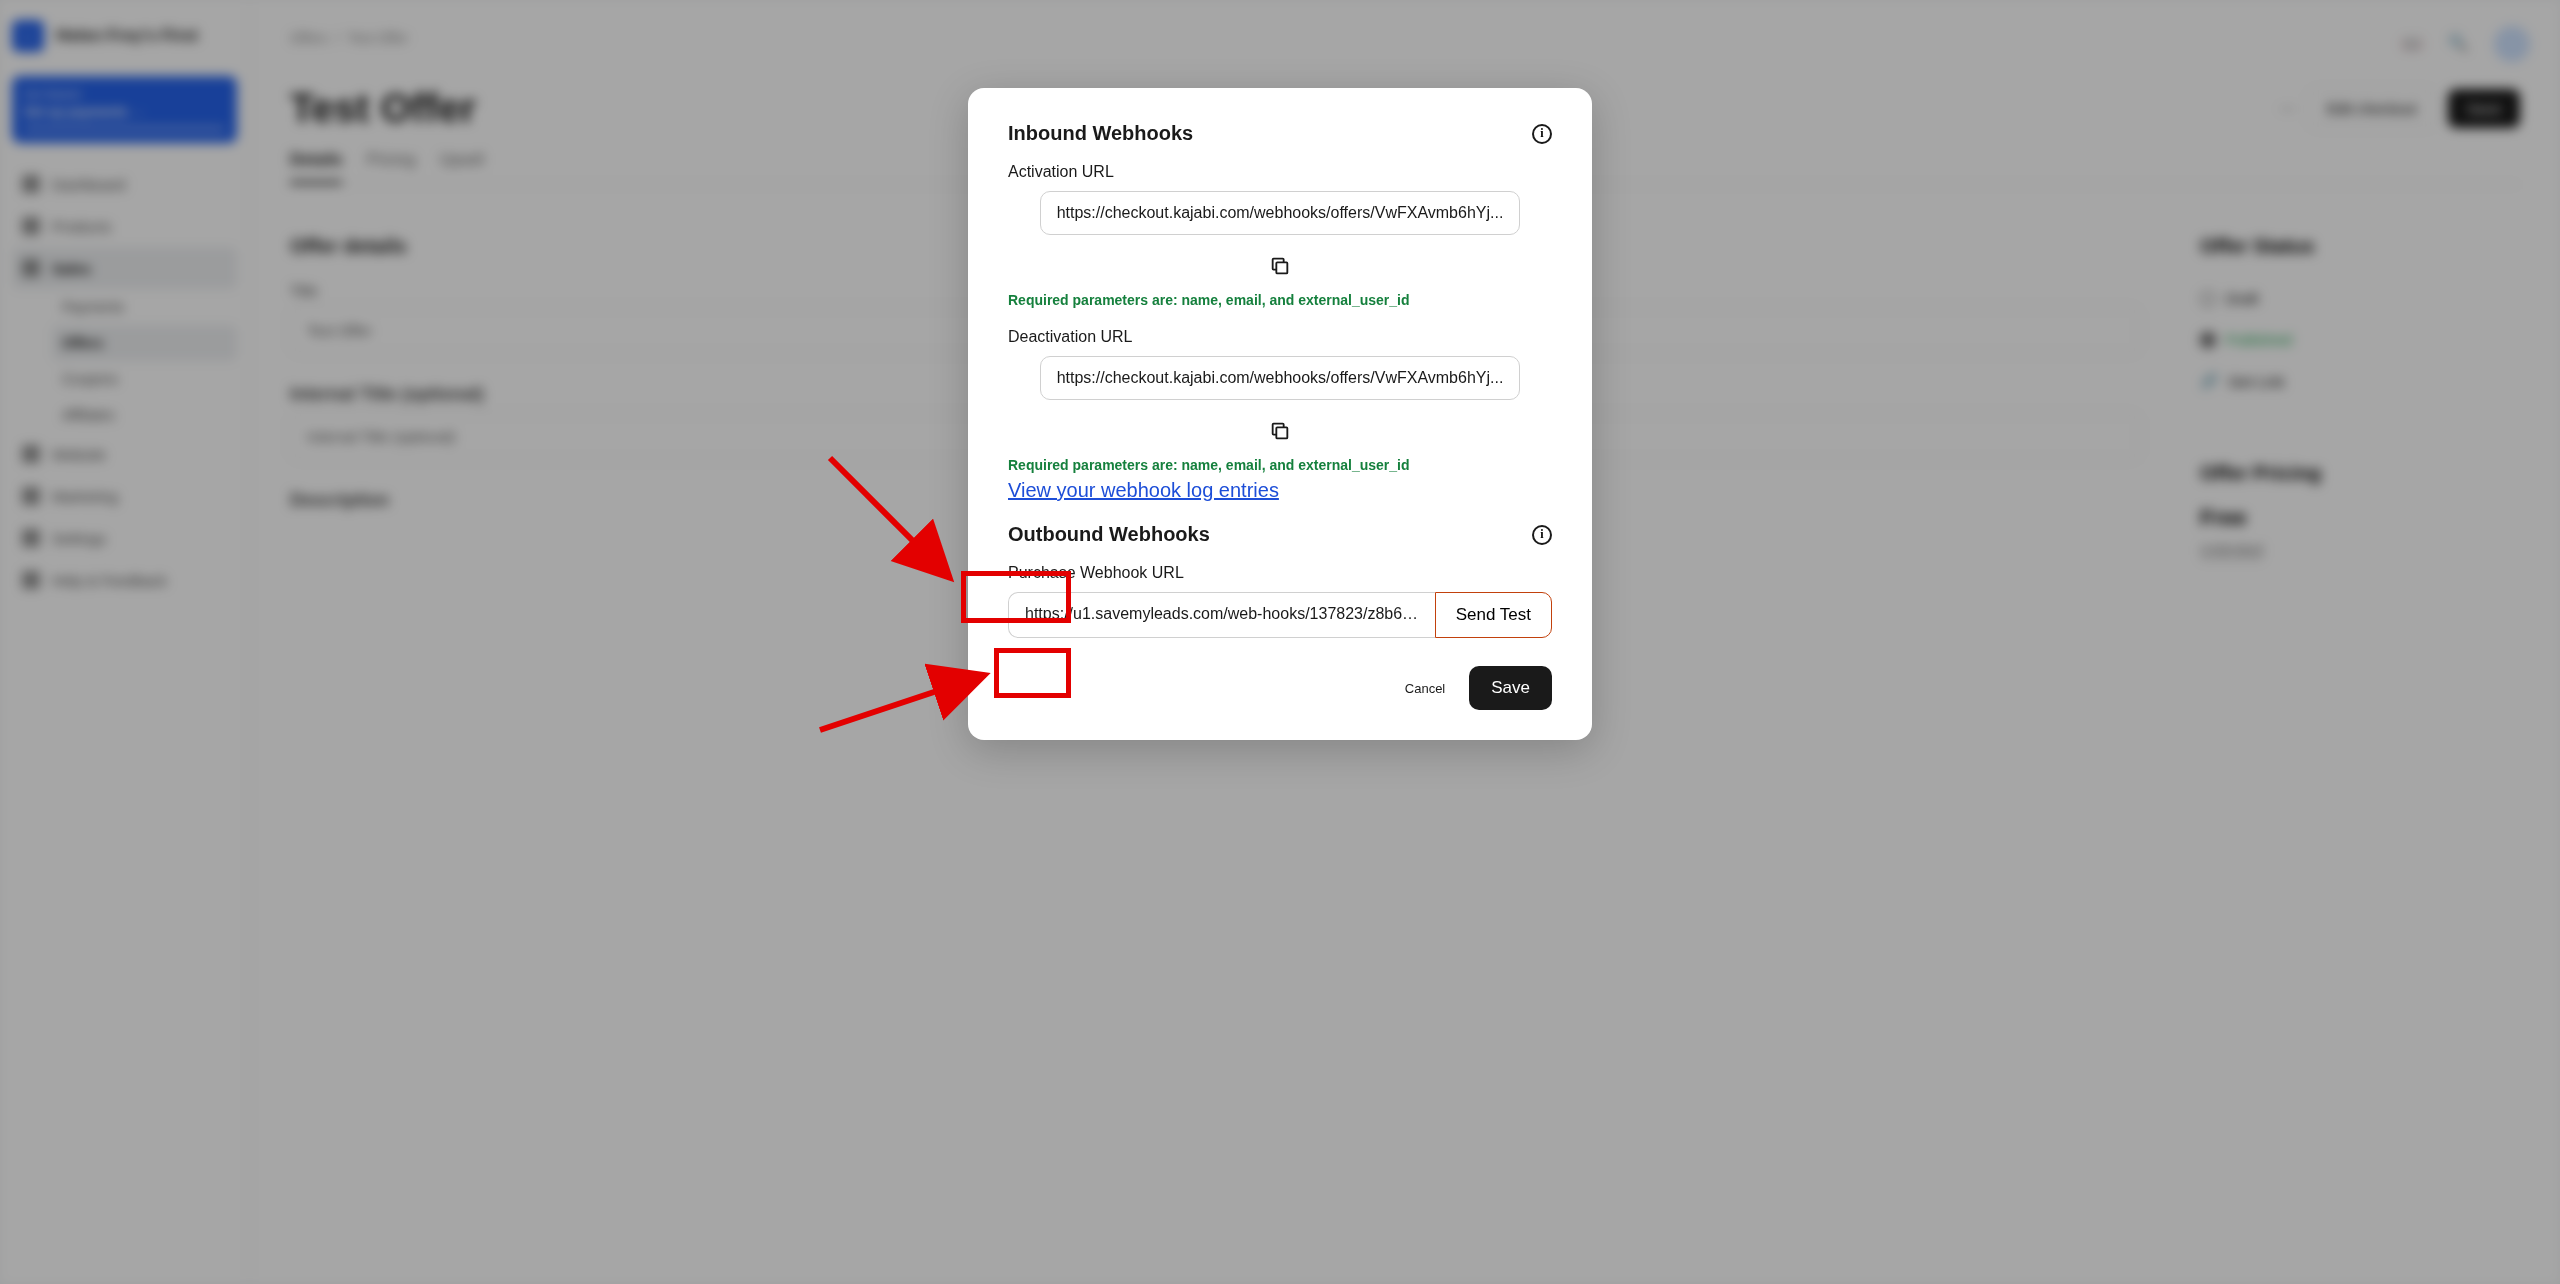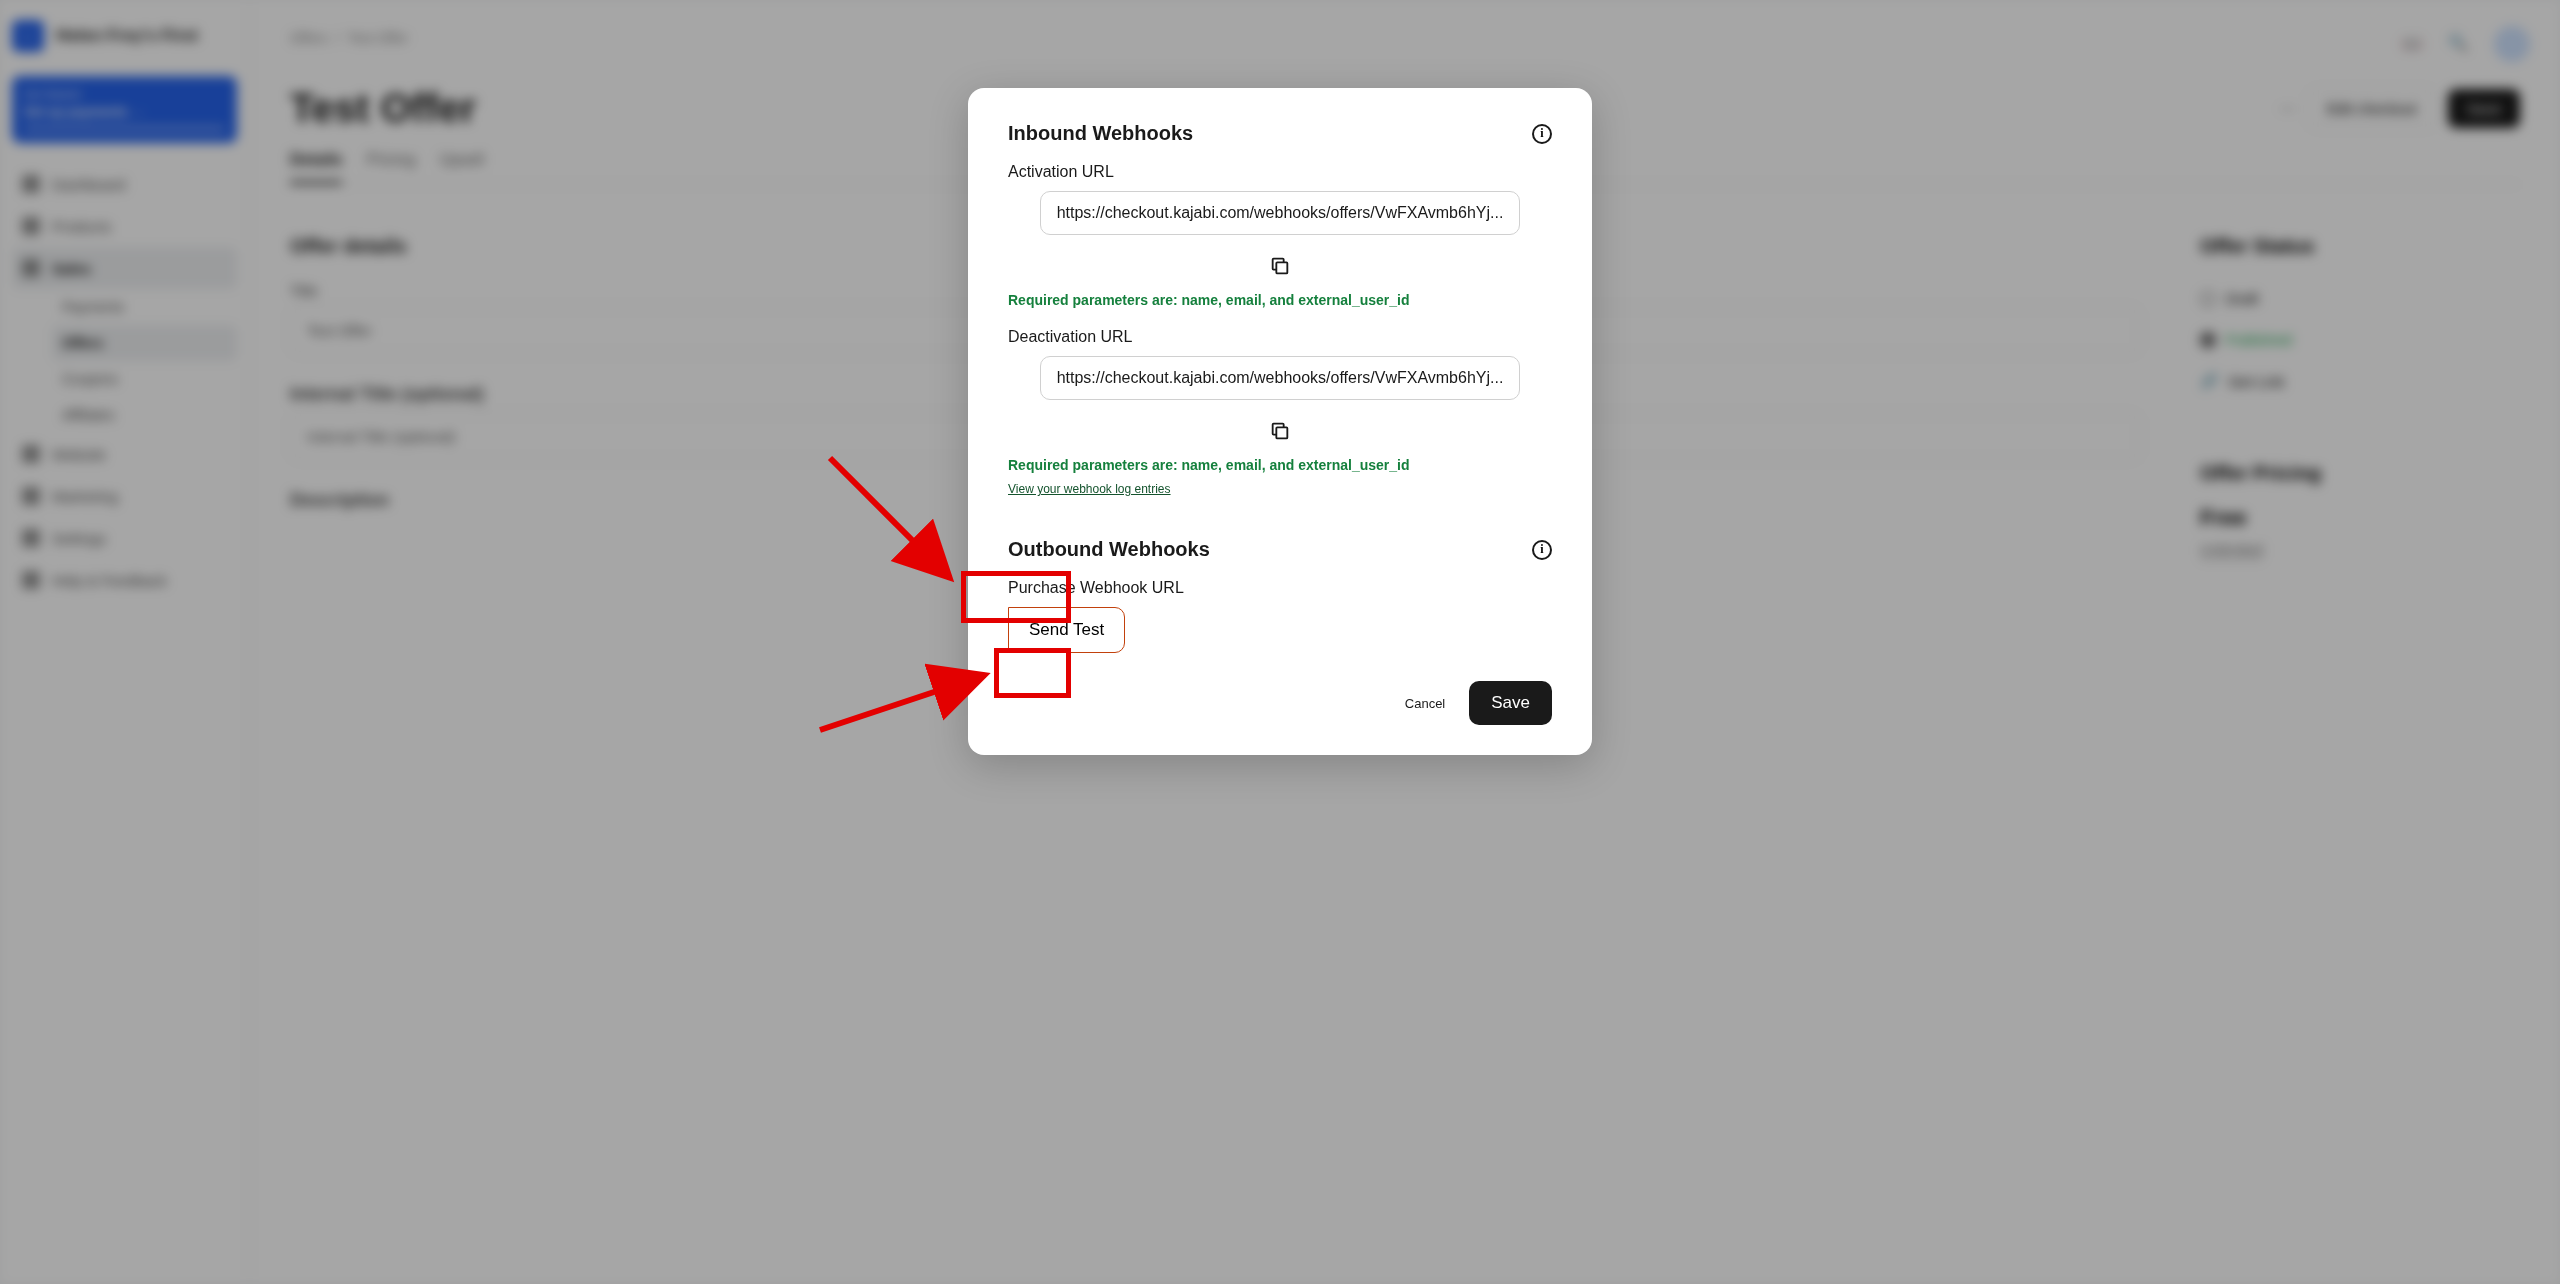--- a/index.html
+++ b/index.html
@@ -62,21 +62,21 @@
 .subsection-row { display: flex; justify-content: space-between; align-items: center; margin-bottom: 18px; }
 .subsection-title { font-size: 20px; font-weight: 600; color: #1a1a1a; }
 .info-icon { width: 20px; height: 20px; border: 2px solid #1a1a1a; border-radius: 50%; display: flex; align-items: center; justify-content: center; font-size: 12px; font-weight: bold; font-family: serif; }
 
 .form-label { font-size: 16px; color: #1a1a1a; margin-bottom: 10px; display: block; }
 .input-row { display: flex; gap: 16px; align-items: center; margin-bottom: 8px; flex-direction: column; }
 .url-box { flex: 1; border: 1px solid #d0d0d0; border-radius: 10px; padding: 12px 16px; font-size: 16px; color: #1a1a1a; background: #fff; white-space: nowrap; overflow: hidden; text-overflow: ellipsis; }
 .copy-btn { background: none; border: none; cursor: pointer; padding: 4px; color: #1a1a1a; }
 .copy-btn svg { width: 22px; height: 22px; }
 .helper { font-size: 14px; color: #15803d; margin-bottom: 20px; font-weight: bold; }
-.link { color: #14532d; text-decoration: underline; font-size: 12px; font-weight: 500; display: inline-block; margin-bottom: 42px; }
+.link { color: #1d4ed8; text-decoration: underline; font-size: 20px; font-weight: 500; display: inline-block; margin-bottom: 21px; }
 
 .purchase-row { display: flex; margin-bottom: 28px; }
 .purchase-input { flex: 1; border: 1px solid #d0d0d0; border-right: none; border-radius: 10px 0 0 10px; padding: 12px 16px; font-size: 16px; color: #1a1a1a; white-space: nowrap; overflow: hidden; text-overflow: ellipsis; }
 .send-test { border: 1px solid #c2410c; border-radius: 0 10px 10px 0; padding: 12px 20px; background: #fff; font-size: 17px; font-weight: 500; cursor: pointer; }
 
 .modal-footer { display: flex; justify-content: flex-end; gap: 18px; align-items: center; }
 .cancel-btn { background: none; border: none; font-size: 13px; cursor: pointer; color: #1a1a1a; padding: 10px 6px; }
 .save-btn { background: #1a1a1a; color: #fff; border: none; border-radius: 10px; padding: 12px 22px; font-size: 17px; font-weight: 500; cursor: pointer; }
 
 
@@ -231,20 +231,21 @@
   <div class="helper" style="margin-bottom:6px">Required parameters are: name, email, and external_user_id</div>
   <a href="#" class="link">View your webhook log entries</a>
 
   <div class="subsection-row">
     <div class="subsection-title">Outbound Webhooks</div>
     <div class="info-icon">i</div>
   </div>
 
   <label class="form-label">Purchase Webhook URL</label>
   <div class="purchase-row">
+    <div class="purchase-input">https://u1.savemyleads.com/web-hooks/137823/z8b6gfv</div>
     <button class="send-test">Send Test</button>
   </div>
 
   <div class="modal-footer">
     <button class="cancel-btn">Cancel</button>
     <button class="save-btn">Save</button>
   </div>
 </div>
 
 <div class="hl" style="top:571px; left:961px; width:110px; height:52px;"></div>

